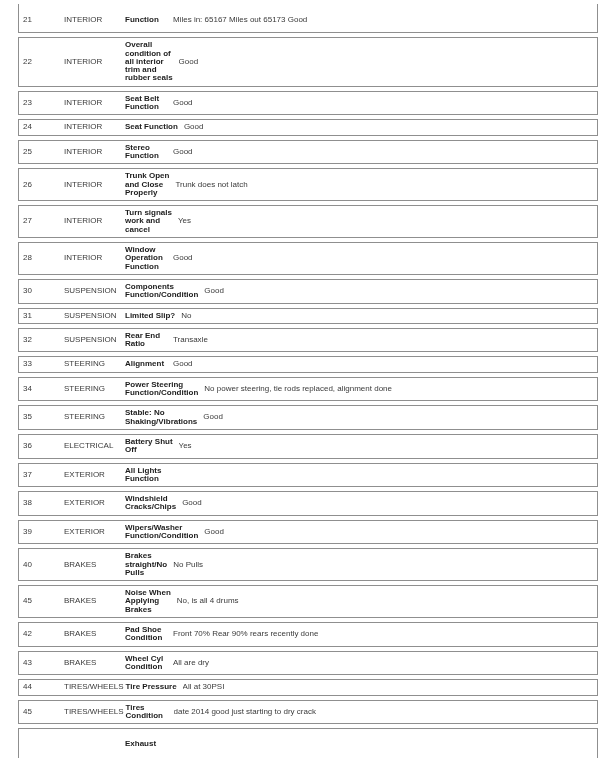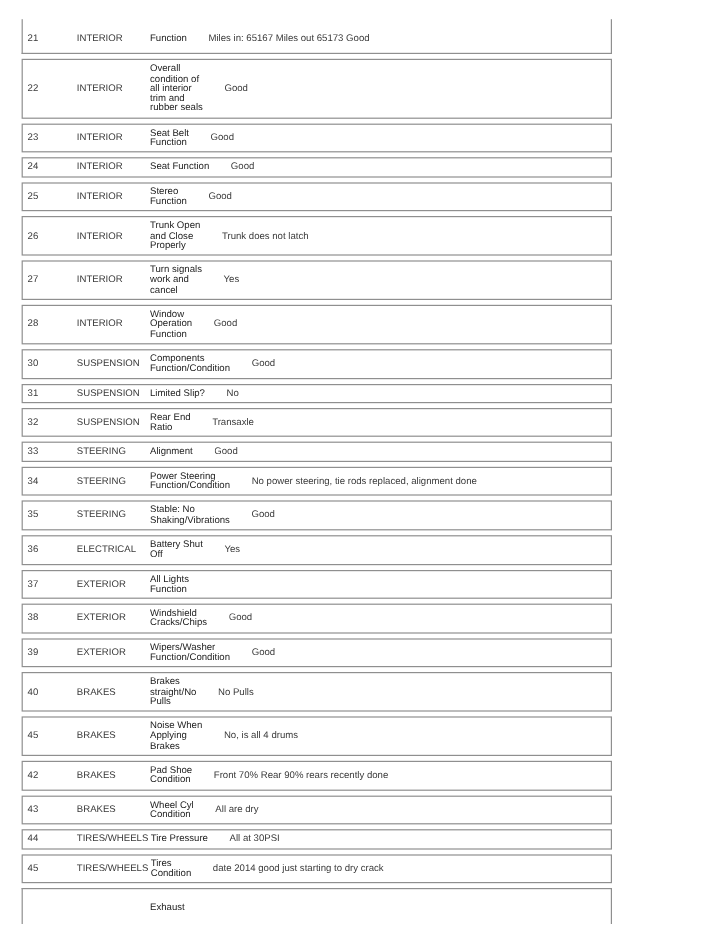--- a/index.html
+++ b/index.html
@@ -12,22 +12,22 @@
     height: 776px;
     overflow: hidden;
     position: relative;
     font-family: "Liberation Sans", sans-serif;
     font-size: 8px;
     color: #333333;
   }
   .table-wrap {
     position: absolute;
     left: 18px;
-    top: 16px;
-    width: 492px;
+    top: 4px;
+    width: 580px;
   }
   .row {
     display: flex;
     align-items: center;
     border: 1px solid #8f8f8f;
     background: #ffffff;
     margin-bottom: 4px;
     padding: 3px 4px;
     line-height: 8.3px;
     box-sizing: border-box;
@@ -51,23 +51,23 @@
   }
   .cat {
     min-width: 59px;
     margin-right: 2px;
     color: #3a3a3a;
     white-space: nowrap;
     padding-left: 24px;
   }
   .item {
     min-width: 48px;
-    padding-right: 18px;
+    padding-right: 6px;
     box-sizing: border-box;
-    font-weight: normal;
+    font-weight: bold;
     color: #1c1c1c;
     white-space: nowrap;
   }
   .value {
     flex: 1;
     color: #3a3a3a;
     white-space: nowrap;
     overflow: hidden;
   }
 </style>

